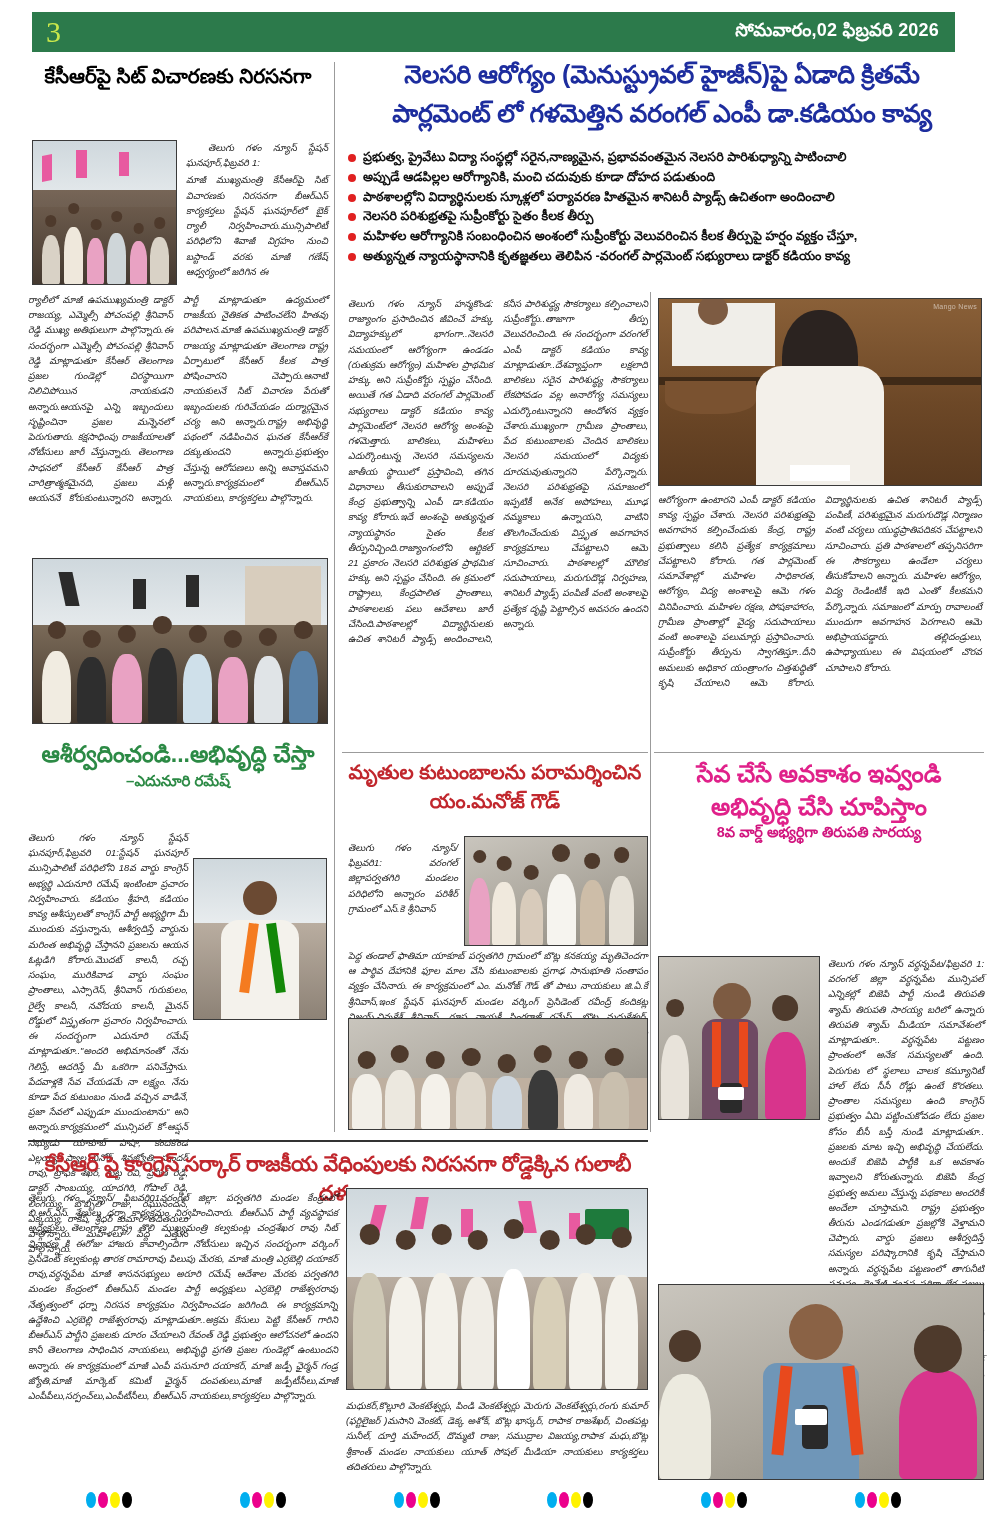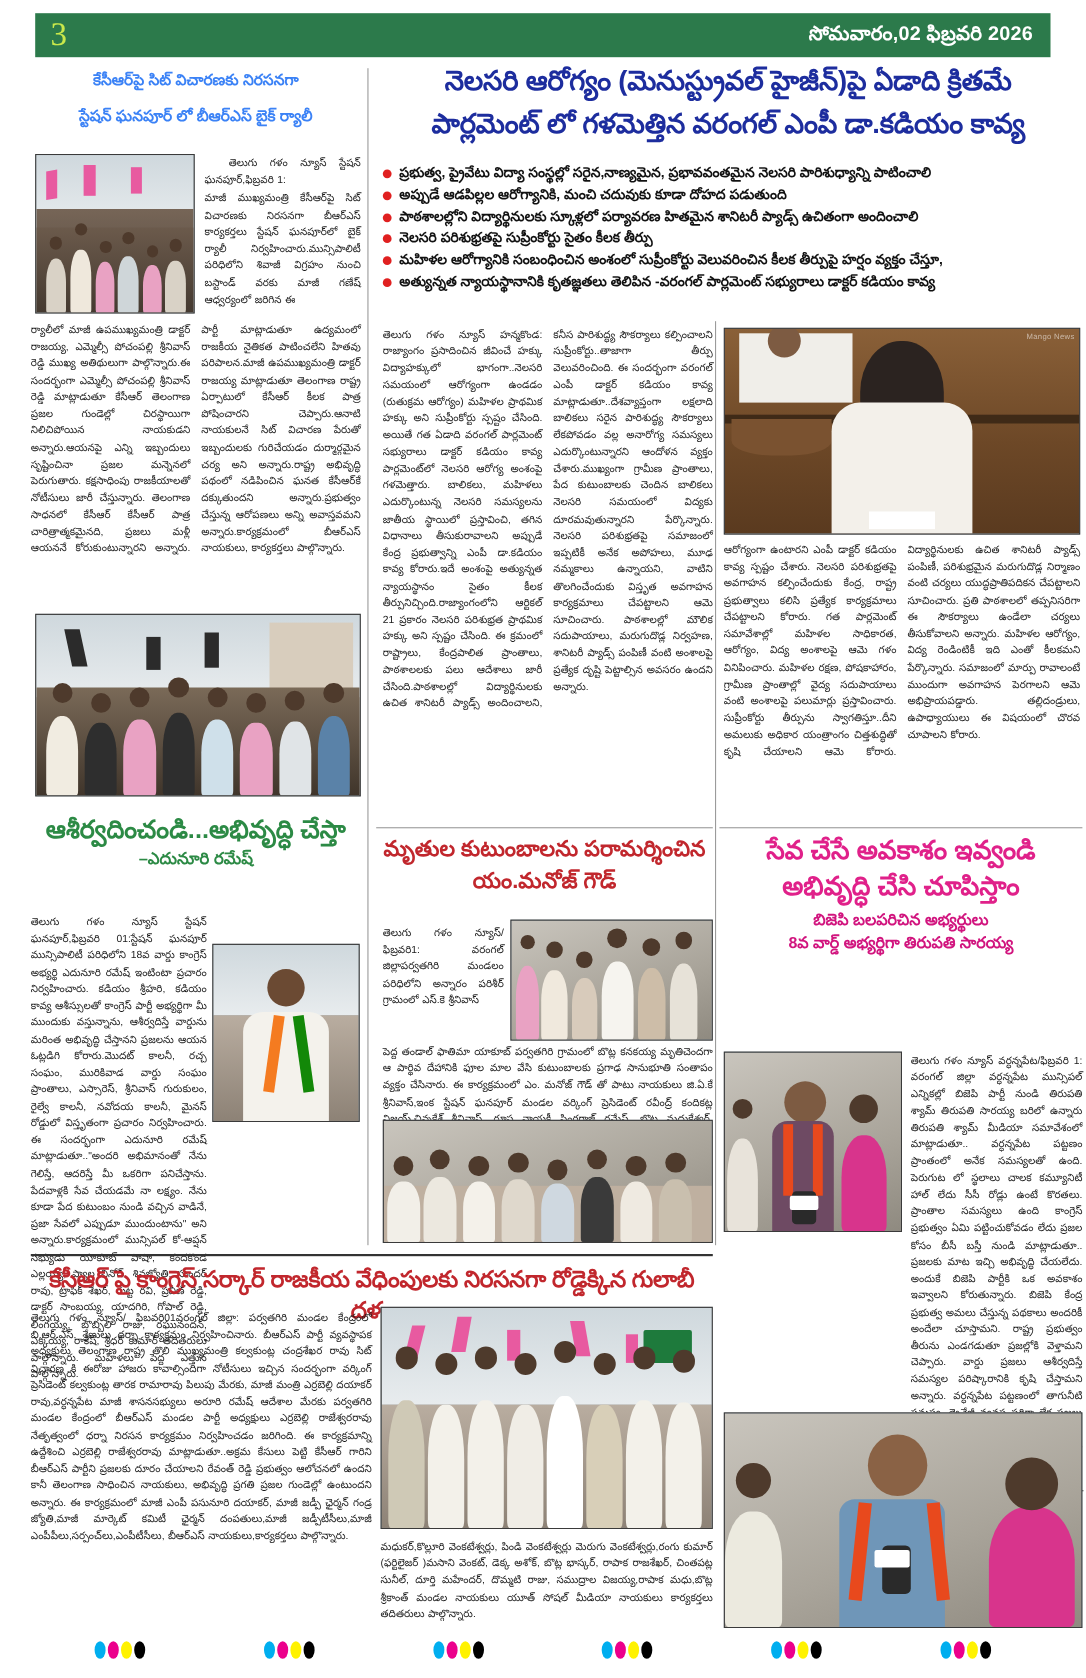--- a/index.html
+++ b/index.html
@@ -42,25 +42,25 @@
     color: #ffffff;
     font-size: 18px;
     font-weight: bold;
     letter-spacing: .2px;
   }
 
   
   .blk { position: absolute; }
 
   .hl-black {
-    color: #3b82f6;
+    color: #000000;
     font-weight: bold;
     text-align: center;
     line-height: 1.45;
-    font-size: 14px;
+    font-size: 20px;
   }
   .hl-blue {
     color: #1d2d9e;
     font-weight: bold;
     text-align: center;
     line-height: 1.3;
     font-size: 25px;
     letter-spacing: -.2px;
   }
   .hl-green {
@@ -108,21 +108,21 @@
 
   
   .body-text {
     font-size: 9.4px;
     line-height: 1.62;
     text-align: justify;
     color: #1b1b1b;
     hyphens: none;
     word-spacing: .5px;
   }
-  .body-text p { margin-bottom: 2px; text-align: justify; }
+  .body-text p { margin-bottom: 2px; text-align: justify; font-style: italic; }
   .body-text p.ind { text-indent: 22px; }
 
   .cols2 { column-count: 2; column-gap: 10px; }
 
   
   .photo {
     position: absolute;
     overflow: hidden;
     background: #9aa3a8;
     border: 1px solid #3a3a3a;
@@ -186,23 +186,20 @@
 
 <div id="page">
 
   <div class="masthead">
     <span class="page-num">3</span>
     <span class="masthead-date">సోమవారం,02 ఫిబ్రవరి 2026</span>
   </div>
 
   <div class="blk" style="left:28px; top:62px; width:300px;">
     <div class="hl-black">కేసీఆర్‌పై సిట్ విచారణకు నిరసనగా</div>
-  </div>
-  <div class="blk" style="left:28px; top:95px; width:300px;">
-    <div class="hl-black">స్టేషన్ ఘనపూర్ లో బీఆర్‌ఎస్ బైక్ ర్యాలీ</div>
   </div>
 
   <div class="photo" style="left:32px; top:140px; width:145px; height:145px;">
     <div class="sky"></div>
       <div class="ground"></div>
     <div style="position:absolute;left:6%;top:10%;width:10px;height:26px;background:#e85aa0;transform:skewY(-10deg);"></div>
     <div style="position:absolute;left:30%;top:6%;width:11px;height:28px;background:#e85aa0;"></div>
     <div style="position:absolute;left:60%;top:8%;width:10px;height:24px;background:#e85aa0;"></div>
     <div class="crowd" style="background:linear-gradient(#6d5a4a,#3e332a);opacity:.92"></div>
     <div class="pp" style="left:6%;width:13%;height:34%;background:#d9d2c6;"></div>
@@ -331,21 +328,20 @@
     <div class="pp" style="left:36%;width:10%;height:52%;background:#dfd8cc;"></div>
     <div class="pp" style="left:48%;width:10%;height:48%;background:#cfd8e0;"></div>
     <div class="pp" style="left:60%;width:10%;height:54%;background:#3a3a3a;"></div>
     <div class="pp" style="left:72%;width:10%;height:50%;background:#efeae1;"></div>
     <div class="pp" style="left:84%;width:10%;height:52%;background:#c9bfae;"></div>
   </div>
 
   <div class="blk" style="left:654px; top:760px; width:330px;">
     <div class="hl-pink">సేవ చేసే అవకాశం ఇవ్వండి</div>
     <div class="hl-pink" style="margin-top:4px;">అభివృద్ధి చేసి చూపిస్తాం</div>
-    <div class="hl-pink-sub" style="margin-top:5px;">బిజెపి బలపరిచిన అభ్యర్థులు</div>
     <div class="hl-pink-sub">8వ వార్డ్ అభ్యర్థిగా తిరుపతి సారయ్య</div>
   </div>
 
   <div class="photo" style="left:658px; top:956px; width:162px; height:164px;">
     <div class="wall"></div>
     <div class="pp" style="left:1%;width:18%;height:52%;background:#e8e3da;"></div>
     <div style="position:absolute;left:34%;top:16%;width:38px;height:38px;border-radius:50%;background:#7d5b42;"></div>
     <div style="position:absolute;left:27%;top:38%;width:56px;height:62%;background:#6e4a63;border-radius:14px 14px 0 0;"></div>
     <div style="position:absolute;left:33%;top:40%;width:9px;height:40%;background:#e8491d;"></div>
     <div style="position:absolute;left:50%;top:40%;width:9px;height:40%;background:#e8491d;"></div>

